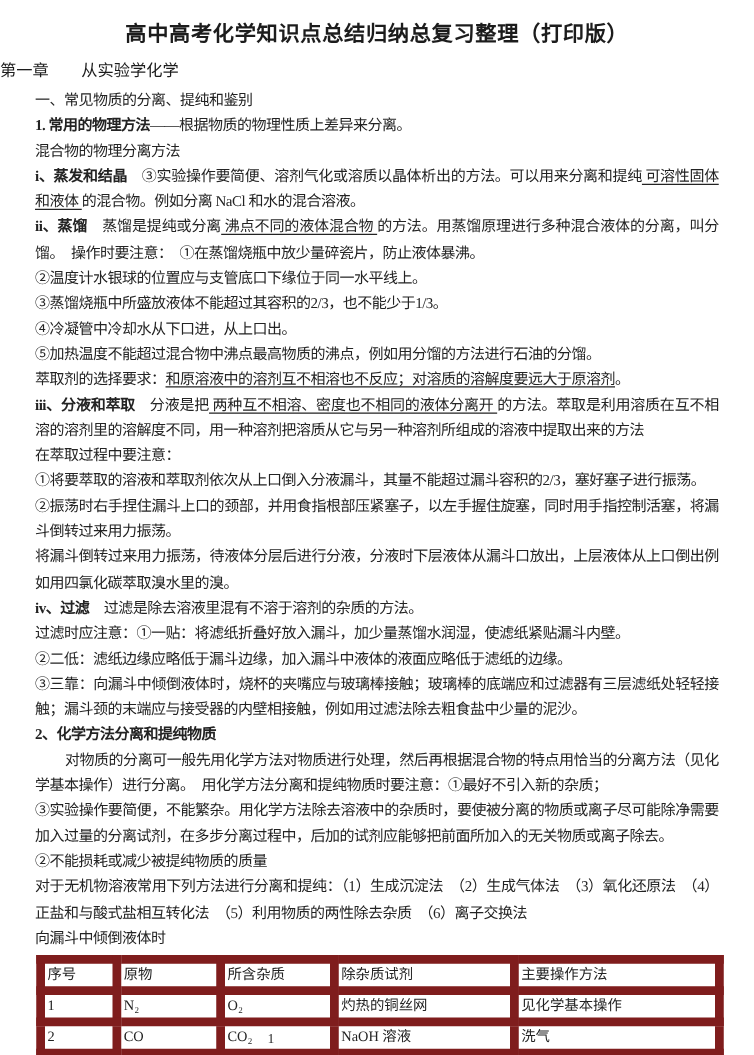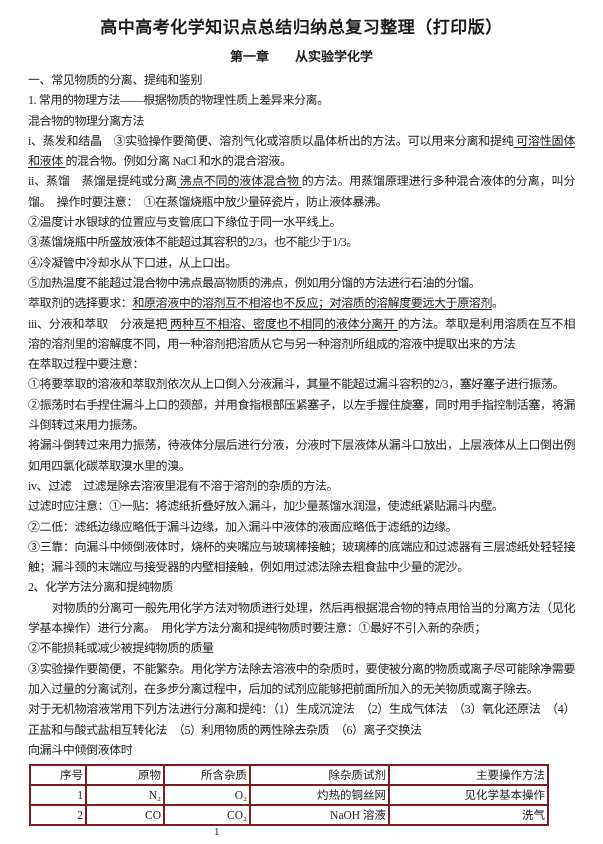--- a/index.html
+++ b/index.html
@@ -5,35 +5,35 @@
   html,body{margin:0;padding:0;background:#ffffff;}
   .page{
     width:603px;height:844px;background:#ffffff;position:relative;overflow:hidden;
     font-family:"Liberation Serif","DejaVu Serif",serif;color:#212121;margin:0 auto;
   }
   .doc-title{
     padding-top:13px;text-align:center;font-weight:bold;font-size:17px;
     letter-spacing:0.5px;color:#1c1c1c;
   }
   .part-title{margin-top:19px;text-align:center;font-weight:bold;font-size:15px;color:#1c1c1c;}
-  .chapter-title{margin-top:8px;text-align:center;font-weight:bold;font-size:13px;color:#1c1c1c;}
+  .chapter-title{margin-top:8px;font-weight:normal;font-size:13px;color:#1c1c1c;}
   .body-text{
     margin:5px 28px 0 28px;font-size:12px;line-height:20.3px;
     text-align:justify;letter-spacing:-0.4px;color:#232323;
   }
   .body-text p{margin:0;padding:0;}
-  .b{font-weight:normal;margin-top:14px;}
+  .b{font-weight:bold;margin-top:14px;}
   .u{text-decoration:underline;text-underline-offset:2px;}
   .indent{text-indent:2em;}
   .impurity-table{
     border-collapse:collapse;margin:4px 0 0 29px;width:488px;
     font-size:11.5px;table-layout:fixed;color:#232323;
   }
   .impurity-table th,.impurity-table td{
-    border:2px solid #7f1d1d;text-align:right;vertical-align:middle;
+    border:7px solid #7f1d1d;text-align:left;vertical-align:middle;
     padding:0 2px;height:18px;line-height:18px;font-weight:normal;
     overflow:hidden;white-space:nowrap;
   }
   .impurity-table th:nth-child(1),.impurity-table td:nth-child(1){width:50px;}
   .impurity-table th:nth-child(2),.impurity-table td:nth-child(2){width:72px;}
   .impurity-table th:nth-child(3),.impurity-table td:nth-child(3){width:80px;}
   .impurity-table th:nth-child(4),.impurity-table td:nth-child(4){width:133px;}
   .impurity-table th:nth-child(5),.impurity-table td:nth-child(5){width:153px;}
   .page-number{
     position:absolute;left:214px;bottom:7px;font-size:11px;color:#2a2a2a;
@@ -61,22 +61,22 @@
       <p><span>在萃取过程中要注意：</span></p>
       <p><span>①将要萃取的溶液和萃取剂依次从上口倒入分液漏斗，其量不能超过漏斗容积的2/3，塞好塞子进行振荡。</span></p>
       <p><span>②振荡时右手捏住漏斗上口的颈部，并用食指根部压紧塞子，以左手握住旋塞，同时用手指控制活塞，将漏斗倒转过来用力振荡。</span></p>
       <p><span>将漏斗倒转过来用力振荡，待液体分层后进行分液，分液时下层液体从漏斗口放出，上层液体从上口倒出例如用四氯化碳萃取溴水里的溴。</span></p>
       <p><span class="b">iv、过滤</span><span>　过滤是除去溶液里混有不溶于溶剂的杂质的方法。</span></p>
       <p><span>过滤时应注意：①一贴：将滤纸折叠好放入漏斗，加少量蒸馏水润湿，使滤纸紧贴漏斗内壁。</span></p>
       <p><span>②二低：滤纸边缘应略低于漏斗边缘，加入漏斗中液体的液面应略低于滤纸的边缘。</span></p>
       <p><span>③三靠：向漏斗中倾倒液体时，烧杯的夹嘴应与玻璃棒接触；玻璃棒的底端应和过滤器有三层滤纸处轻轻接触；漏斗颈的末端应与接受器的内壁相接触，例如用过滤法除去粗食盐中少量的泥沙。</span></p>
       <p><span class="b">2、化学方法分离和提纯物质</span></p>
       <p class="indent"><span>对物质的分离可一般先用化学方法对物质进行处理，然后再根据混合物的特点用恰当的分离方法（见化学基本操作）进行分离。　用化学方法分离和提纯物质时要注意：①最好不引入新的杂质；</span></p>
+      <p><span>③实验操作要简便，不能繁杂。用化学方法除去溶液中的杂质时，要使被分离的物质或离子尽可能除净需要加入过量的分离试剂，在多步分离过程中，后加的试剂应能够把前面所加入的无关物质或离子除去。</span></p>
       <p><span>②不能损耗或减少被提纯物质的质量</span></p>
-      <p><span>③实验操作要简便，不能繁杂。用化学方法除去溶液中的杂质时，要使被分离的物质或离子尽可能除净需要加入过量的分离试剂，在多步分离过程中，后加的试剂应能够把前面所加入的无关物质或离子除去。</span></p>
       <p><span>对于无机物溶液常用下列方法进行分离和提纯：（1）生成沉淀法　（2）生成气体法　（3）氧化还原法　（4）正盐和与酸式盐相互转化法　（5）利用物质的两性除去杂质　（6）离子交换法</span></p>
       <p><span>向漏斗中倾倒液体时</span></p>
     </div>
 
   <table class="impurity-table">
     <thead>
       <tr>
           <th>序号</th>
           <th>原物</th>
           <th>所含杂质</th>

